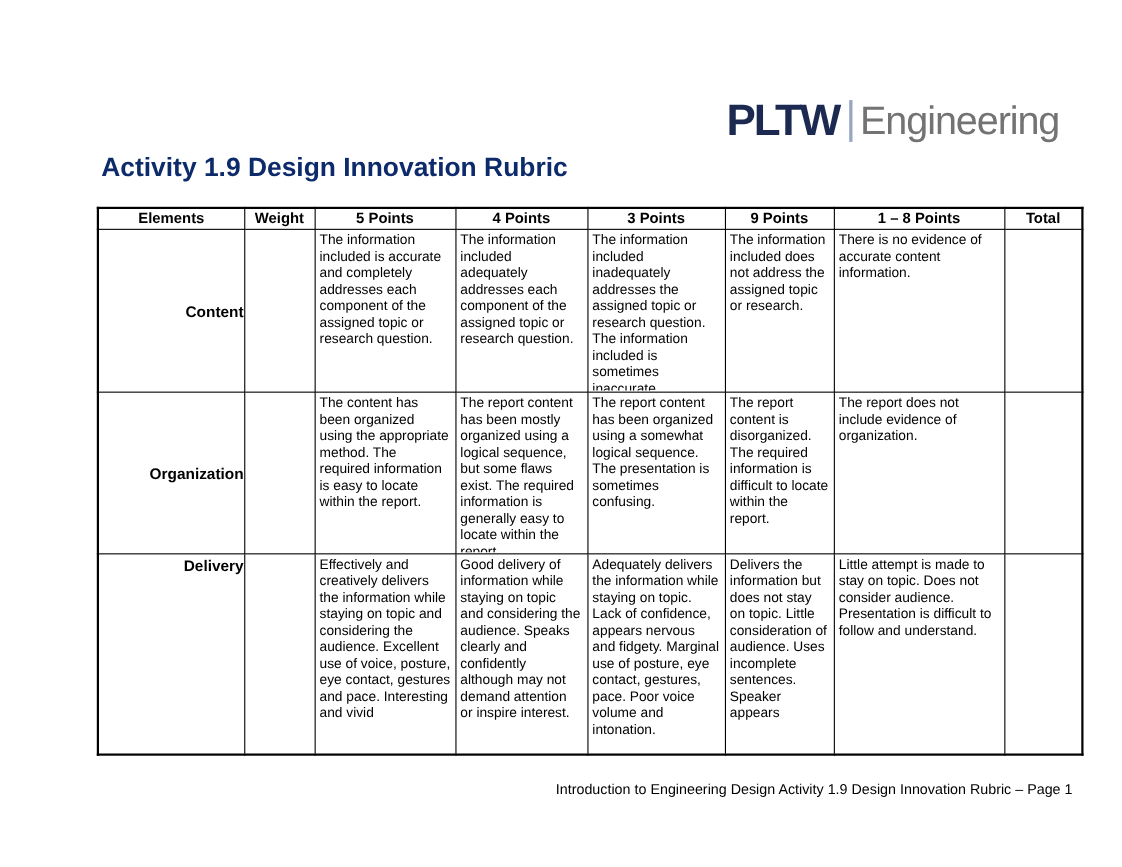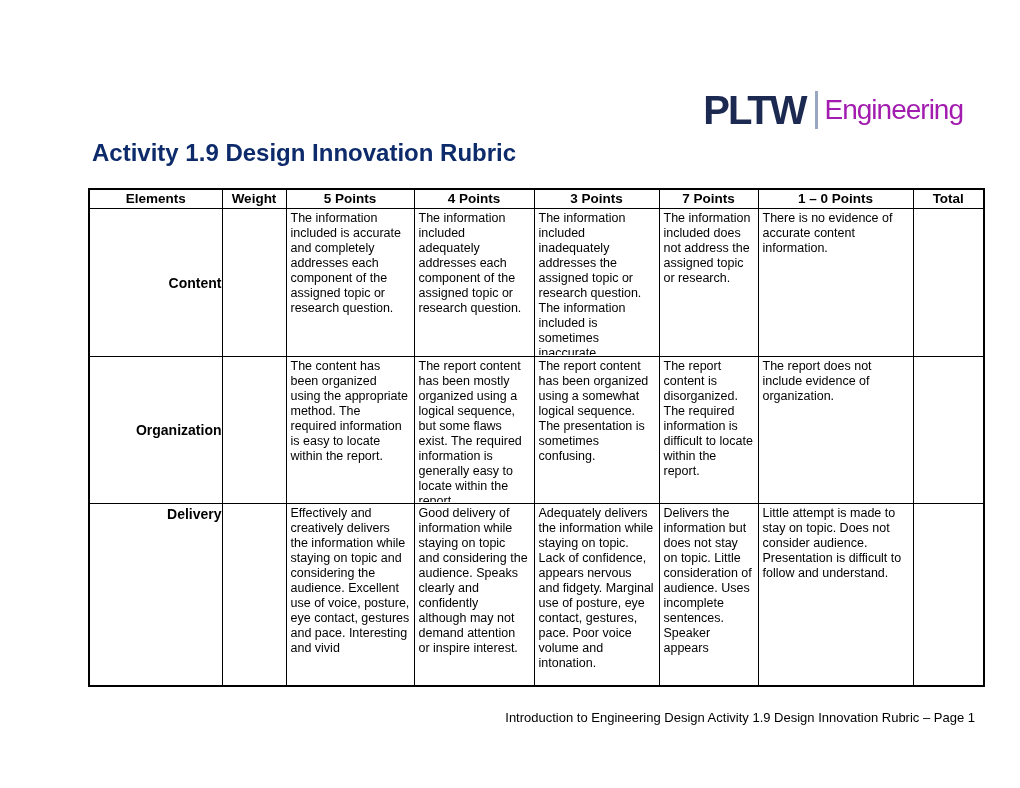--- a/index.html
+++ b/index.html
@@ -33,24 +33,24 @@
     color: #1c2a52;
     line-height: 1;
   }
   .logo-sep {
     width: 3px;
     height: 38px;
     background: #97a6c1;
     margin: 0 7px 0 9px;
   }
   .logo-division {
-    font-size: 28px;
+    font-size: 36px;
     font-weight: 400;
     letter-spacing: -1px;
-    color: #a21caf;
+    color: #737373;
     line-height: 1;
   }
 
   
   .doc-title {
     position: absolute;
     left: 92px;
     top: 139px;
     font-size: 24px;
     font-weight: bold;
@@ -140,22 +140,22 @@
       <col style="width:155px">
       <col style="width:71px">
     </colgroup>
     <thead>
       <tr>
         <th>Elements</th>
         <th>Weight</th>
         <th>5 Points</th>
         <th>4 Points</th>
         <th>3 Points</th>
-        <th>7 Points</th>
-        <th>1 – 0 Points</th>
+        <th>9 Points</th>
+        <th>1 – 8 Points</th>
         <th>Total</th>
       </tr>
     </thead>
     <tbody>
       <tr class="row-content">
         <td class="element-cell v-middle">Content</td>
         <td></td>
         <td class="desc">
             <div class="cell-text">The information included is accurate and completely addresses each component of the assigned topic or research question.</div>
           </td>

